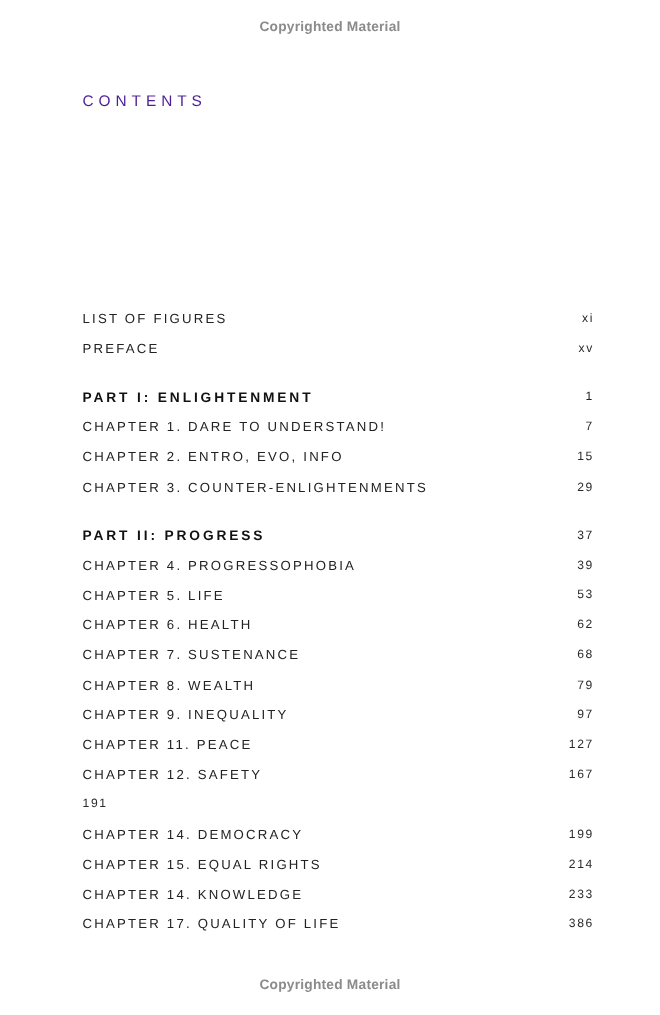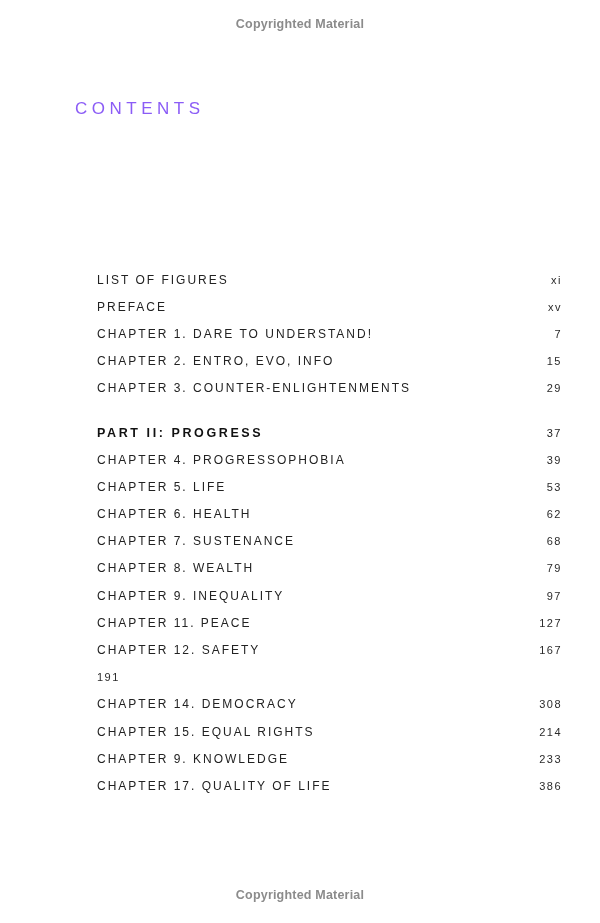--- a/index.html
+++ b/index.html
@@ -24,33 +24,32 @@
     font-size: 12.5px;
     font-weight: bold;
     letter-spacing: 0.2px;
   }
   #watermark-top { top: 17px; }
   #watermark-bottom { top: 888px; }
 
   #title {
     position: absolute;
     left: 75px;
-    top: 99px;
-    font-size: 17px;
+    top: 83px;
+    font-size: 14px;
     font-weight: 400;
-    color: #8b5cf6;
+    color: #4c1d95;
     letter-spacing: 4.5px;
   }
 
   #toc {
     position: absolute;
     left: 75px;
-    top: 266px;
+    top: 276px;
     width: 465px;
-    margin-left: 22px;
   }
   .row {
     display: flex;
     justify-content: space-between;
     align-items: center;
     height: 27.2px;
   }
   .row.part { margin-top: 17px; }
 
   .label {
@@ -84,20 +83,24 @@
   <div id="title">CONTENTS</div>
 
   <div id="toc">
       <div class="row front">
         <span class="label">LIST OF FIGURES</span>
         <span class="pagenum">xi</span>
       </div>
       <div class="row front">
         <span class="label">PREFACE</span>
         <span class="pagenum">xv</span>
+      </div>
+      <div class="row part">
+        <span class="label">PART I: ENLIGHTENMENT</span>
+        <span class="pagenum">1</span>
       </div>
       <div class="row chapter">
         <span class="label">CHAPTER 1. DARE TO UNDERSTAND!</span>
         <span class="pagenum">7</span>
       </div>
       <div class="row chapter">
         <span class="label">CHAPTER 2. ENTRO, EVO, INFO</span>
         <span class="pagenum">15</span>
       </div>
       <div class="row chapter">
@@ -138,28 +141,28 @@
       </div>
       <div class="row chapter">
         <span class="label">CHAPTER 12. SAFETY</span>
         <span class="pagenum">167</span>
       </div>
       <div class="row chapter">
         <span class="pagenum">191</span>
       </div>
       <div class="row chapter">
         <span class="label">CHAPTER 14. DEMOCRACY</span>
-        <span class="pagenum">308</span>
+        <span class="pagenum">199</span>
       </div>
       <div class="row chapter">
         <span class="label">CHAPTER 15. EQUAL RIGHTS</span>
         <span class="pagenum">214</span>
       </div>
       <div class="row chapter">
-        <span class="label">CHAPTER 9. KNOWLEDGE</span>
+        <span class="label">CHAPTER 14. KNOWLEDGE</span>
         <span class="pagenum">233</span>
       </div>
       <div class="row chapter">
         <span class="label">CHAPTER 17. QUALITY OF LIFE</span>
         <span class="pagenum">386</span>
       </div>
     </div>
 
   <div id="watermark-bottom" class="watermark">Copyrighted Material</div>
 

